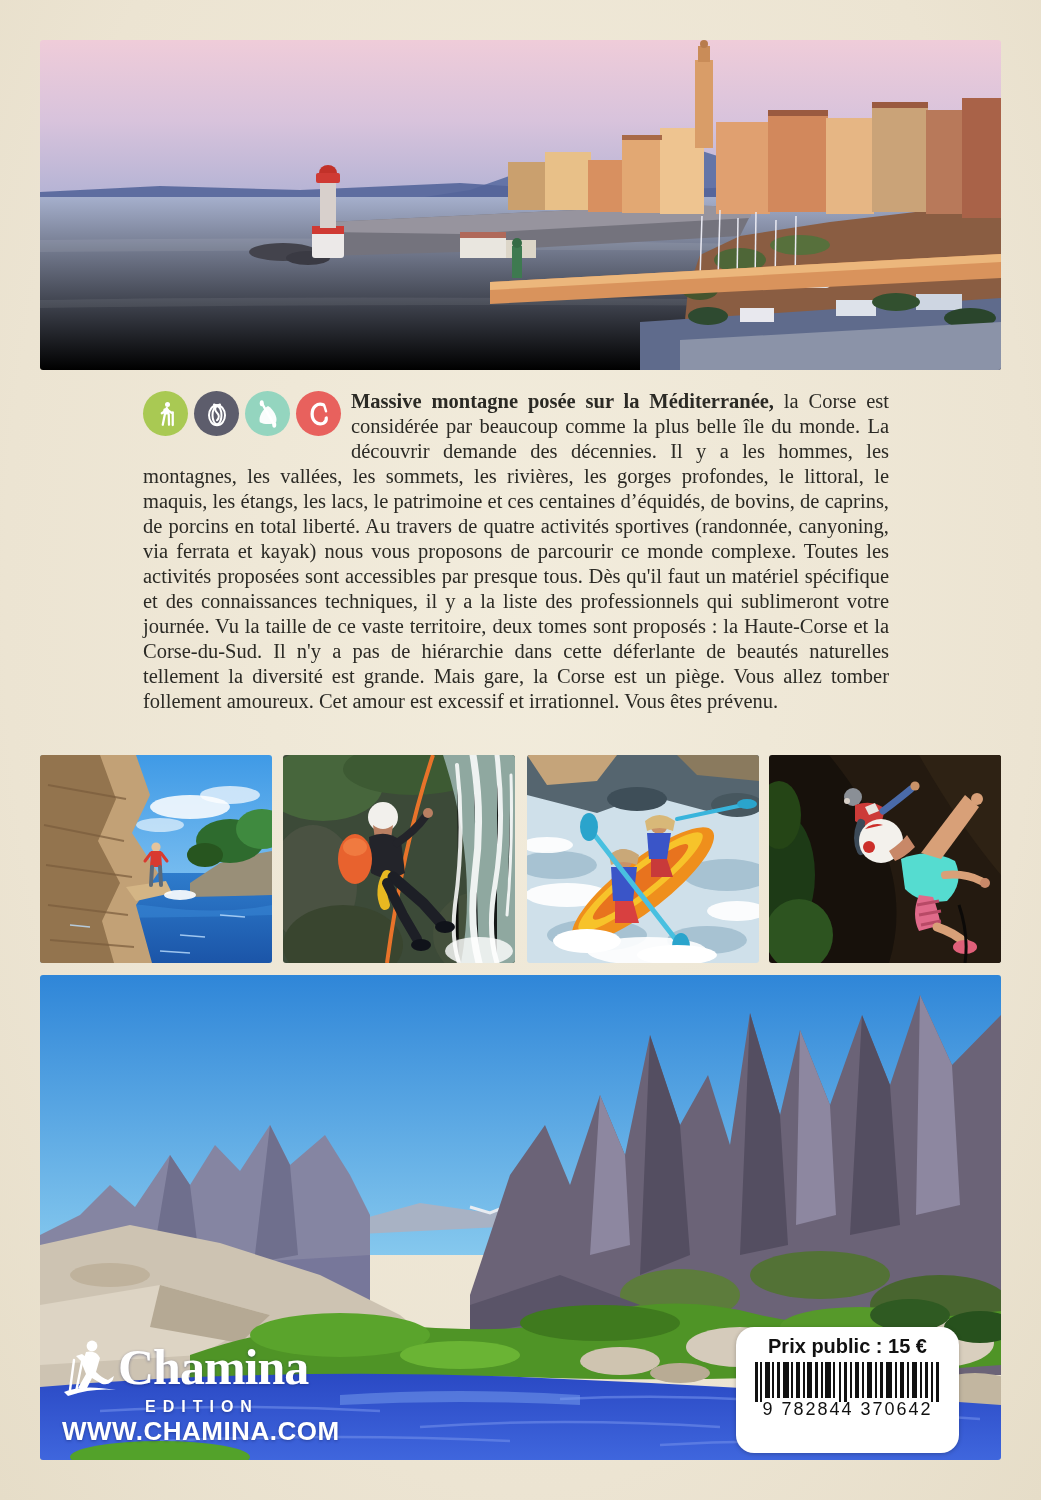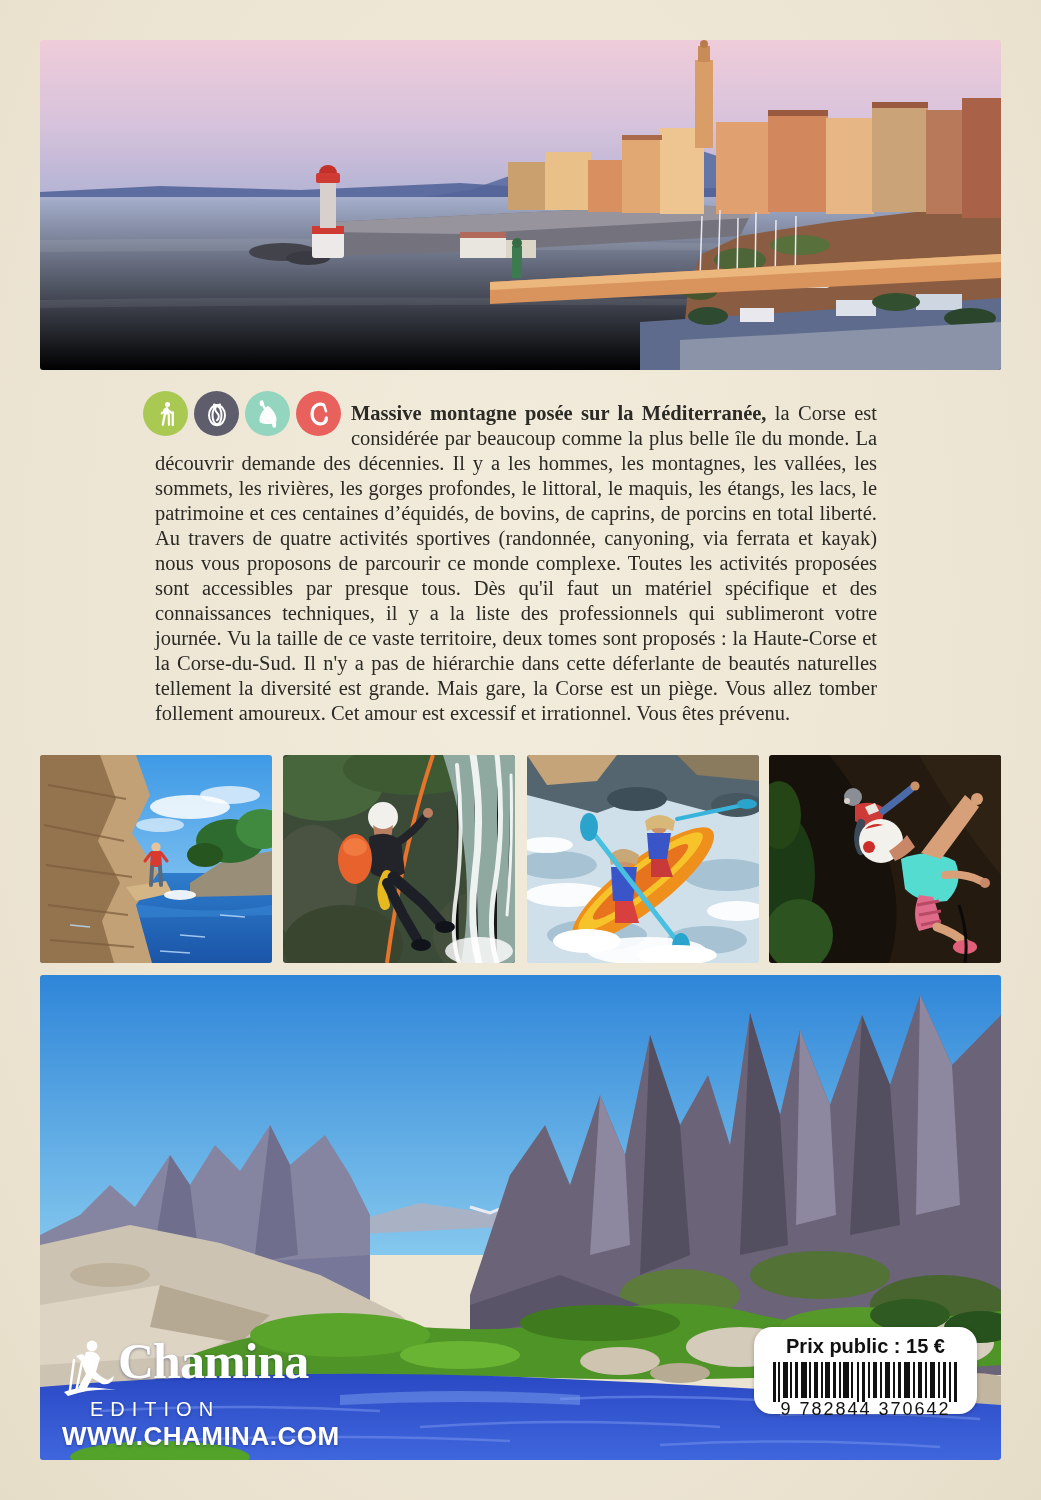--- a/index.html
+++ b/index.html
@@ -15,54 +15,54 @@
   .photo svg{display:block;width:100%;height:100%;}
   .photo-top{left:40px;top:40px;width:961px;height:330px;}
   .gallery-photo{top:755px;width:232px;height:208px;}
   .photo-bottom{left:40px;top:975px;width:961px;height:485px;}
 
   
   .intro{
     position:absolute;left:143px;top:389px;width:746px;
     color:#2b2a25;font-size:20.5px;line-height:25px;text-align:justify;
   }
-  .intro p{margin:12px;}
+  .intro p{margin:0;}
   .intro .lead{font-weight:bold;}
   .icon-strip{
     float:left;width:208px;height:52px;
     display:flex;gap:6px;align-items:flex-start;margin-top:2px;
   }
   .act-icon{
     width:45px;height:45px;border-radius:50%;
     display:flex;align-items:center;justify-content:center;flex:0 0 auto;
   }
   .act-icon svg{width:30px;height:30px;}
 
   
   .brand{
     position:absolute;left:62px;top:1338px;color:#fff;
     text-shadow:0 1px 3px rgba(20,30,90,.45);
   }
-  .brand-row{display:flex;align-items:flex-start;}
+  .brand-row{display:flex;align-items:center;}
   .brand-title{
     font-family:"Liberation Serif", serif;font-weight:bold;
     font-size:50px;line-height:46px;letter-spacing:-1px;
   }
   .brand-sub{
-    font-family:"Liberation Sans", sans-serif;font-weight:normal;
-    font-size:20px;letter-spacing:7px;margin:2px 0 0 28px;
+    font-family:"Liberation Sans", sans-serif;font-weight:bold;
+    font-size:16px;letter-spacing:7px;margin:2px 0 0 83px;
   }
   .brand-url{
     font-family:"Liberation Sans", sans-serif;font-weight:bold;
     font-size:26px;letter-spacing:.5px;white-space:nowrap;
   }
 
   
   .sticker{
-    position:absolute;left:754px;top:1327px;width:223px;height:87px;
+    position:absolute;left:736px;top:1327px;width:223px;height:126px;
     background:#fff;border-radius:18px;box-shadow:0 1px 4px rgba(0,0,0,.25);
     display:flex;flex-direction:column;align-items:center;padding-top:8px;box-sizing:border-box;
     font-family:"Liberation Sans", sans-serif;color:#111;
   }
   .price{font-size:20px;font-weight:bold;}
   .barcode{margin-top:4px;width:186px;}
   .barcode svg{display:block;width:186px;height:40px;}
   .barcode-digits{
     font-family:"Liberation Sans", sans-serif;font-size:18px;letter-spacing:2px;
     margin-top:-3px;text-align:center;white-space:nowrap;

